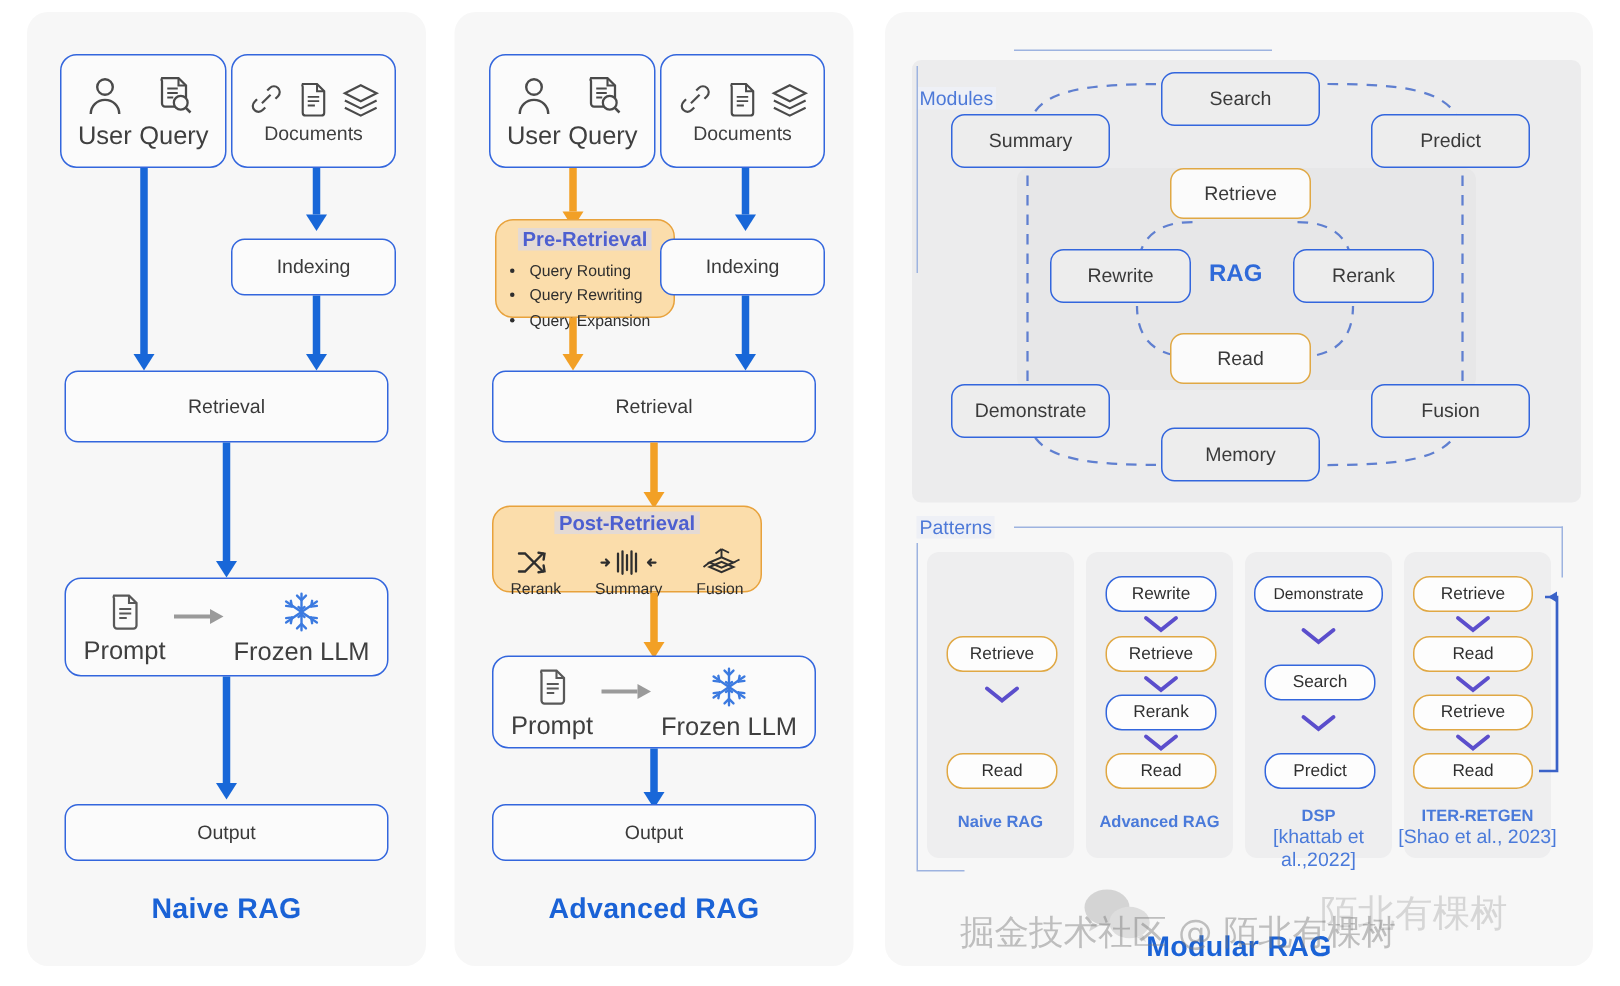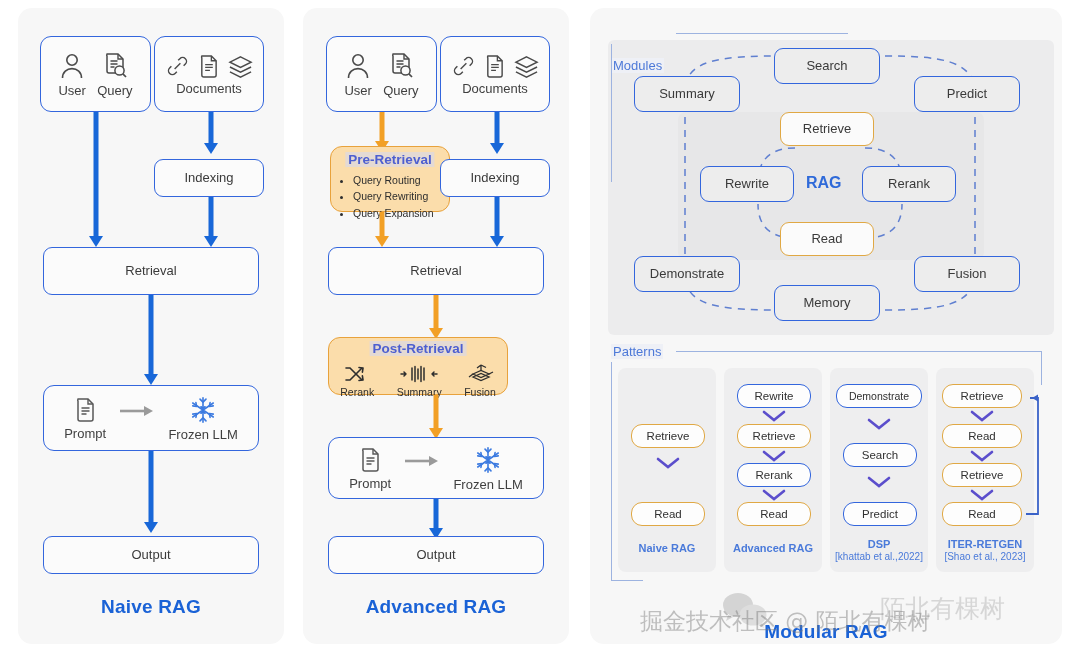--- a/index.html
+++ b/index.html
@@ -44,21 +44,21 @@
     position: absolute;
     background: #fbfbfb;
     border: 1.6px solid #3366dd;
     border-radius: 11px;
     display: flex;
     align-items: center;
     justify-content: space-evenly;
     padding: 7px 6px 5px;
   }
   .icg { display: flex; flex-direction: column; align-items: center; gap: 3px; }
-  .icg .lbl { font-size: 13px; color: #3f3f3f; white-space: nowrap; }
+  .icg .lbl { font-size: 17px; color: #3f3f3f; white-space: nowrap; }
   .icrow { display: flex; gap: 9px; align-items: flex-end; }
 
   
   .arrow { position: absolute; }
   .arrow .shaft { position: absolute; left: 50%; transform: translateX(-50%); width: 5px; background: #1867d8; top: 0; }
   .arrow .head  { position: absolute; left: 50%; transform: translateX(-50%);
                   width: 0; height: 0; border-left: 7.5px solid transparent;
                   border-right: 7.5px solid transparent; border-top: 11px solid #1867d8; }
   .arrow.orange .shaft { background: #f2a026; }
   .arrow.orange .head  { border-top-color: #f2a026; }
@@ -129,21 +129,21 @@
     border: 1.5px solid #e0a844;
     border-radius: 11px;
     display: flex; align-items: center; justify-content: center;
     font-size: 11.5px; color: #303030;
   }
   .pnode.blue { border-color: #3366dd; }
   .pcap {
     position: absolute; text-align: center;
     color: #4a7ada; font-size: 11px; font-weight: bold; line-height: 1.15;
   }
-  .pcap .sub { display: block; font-size: 10px; font-weight: normal; }
+  .pcap .sub { display: block; font-size: 13px; font-weight: normal; }
   .chev { position: absolute; }
 
   svg { display: block; overflow: visible; }
 
   
   #wm {
     position: absolute; left: 0; top: 0; width: 100%; height: 100%;
     pointer-events: none;
   }
   #wm-text {

